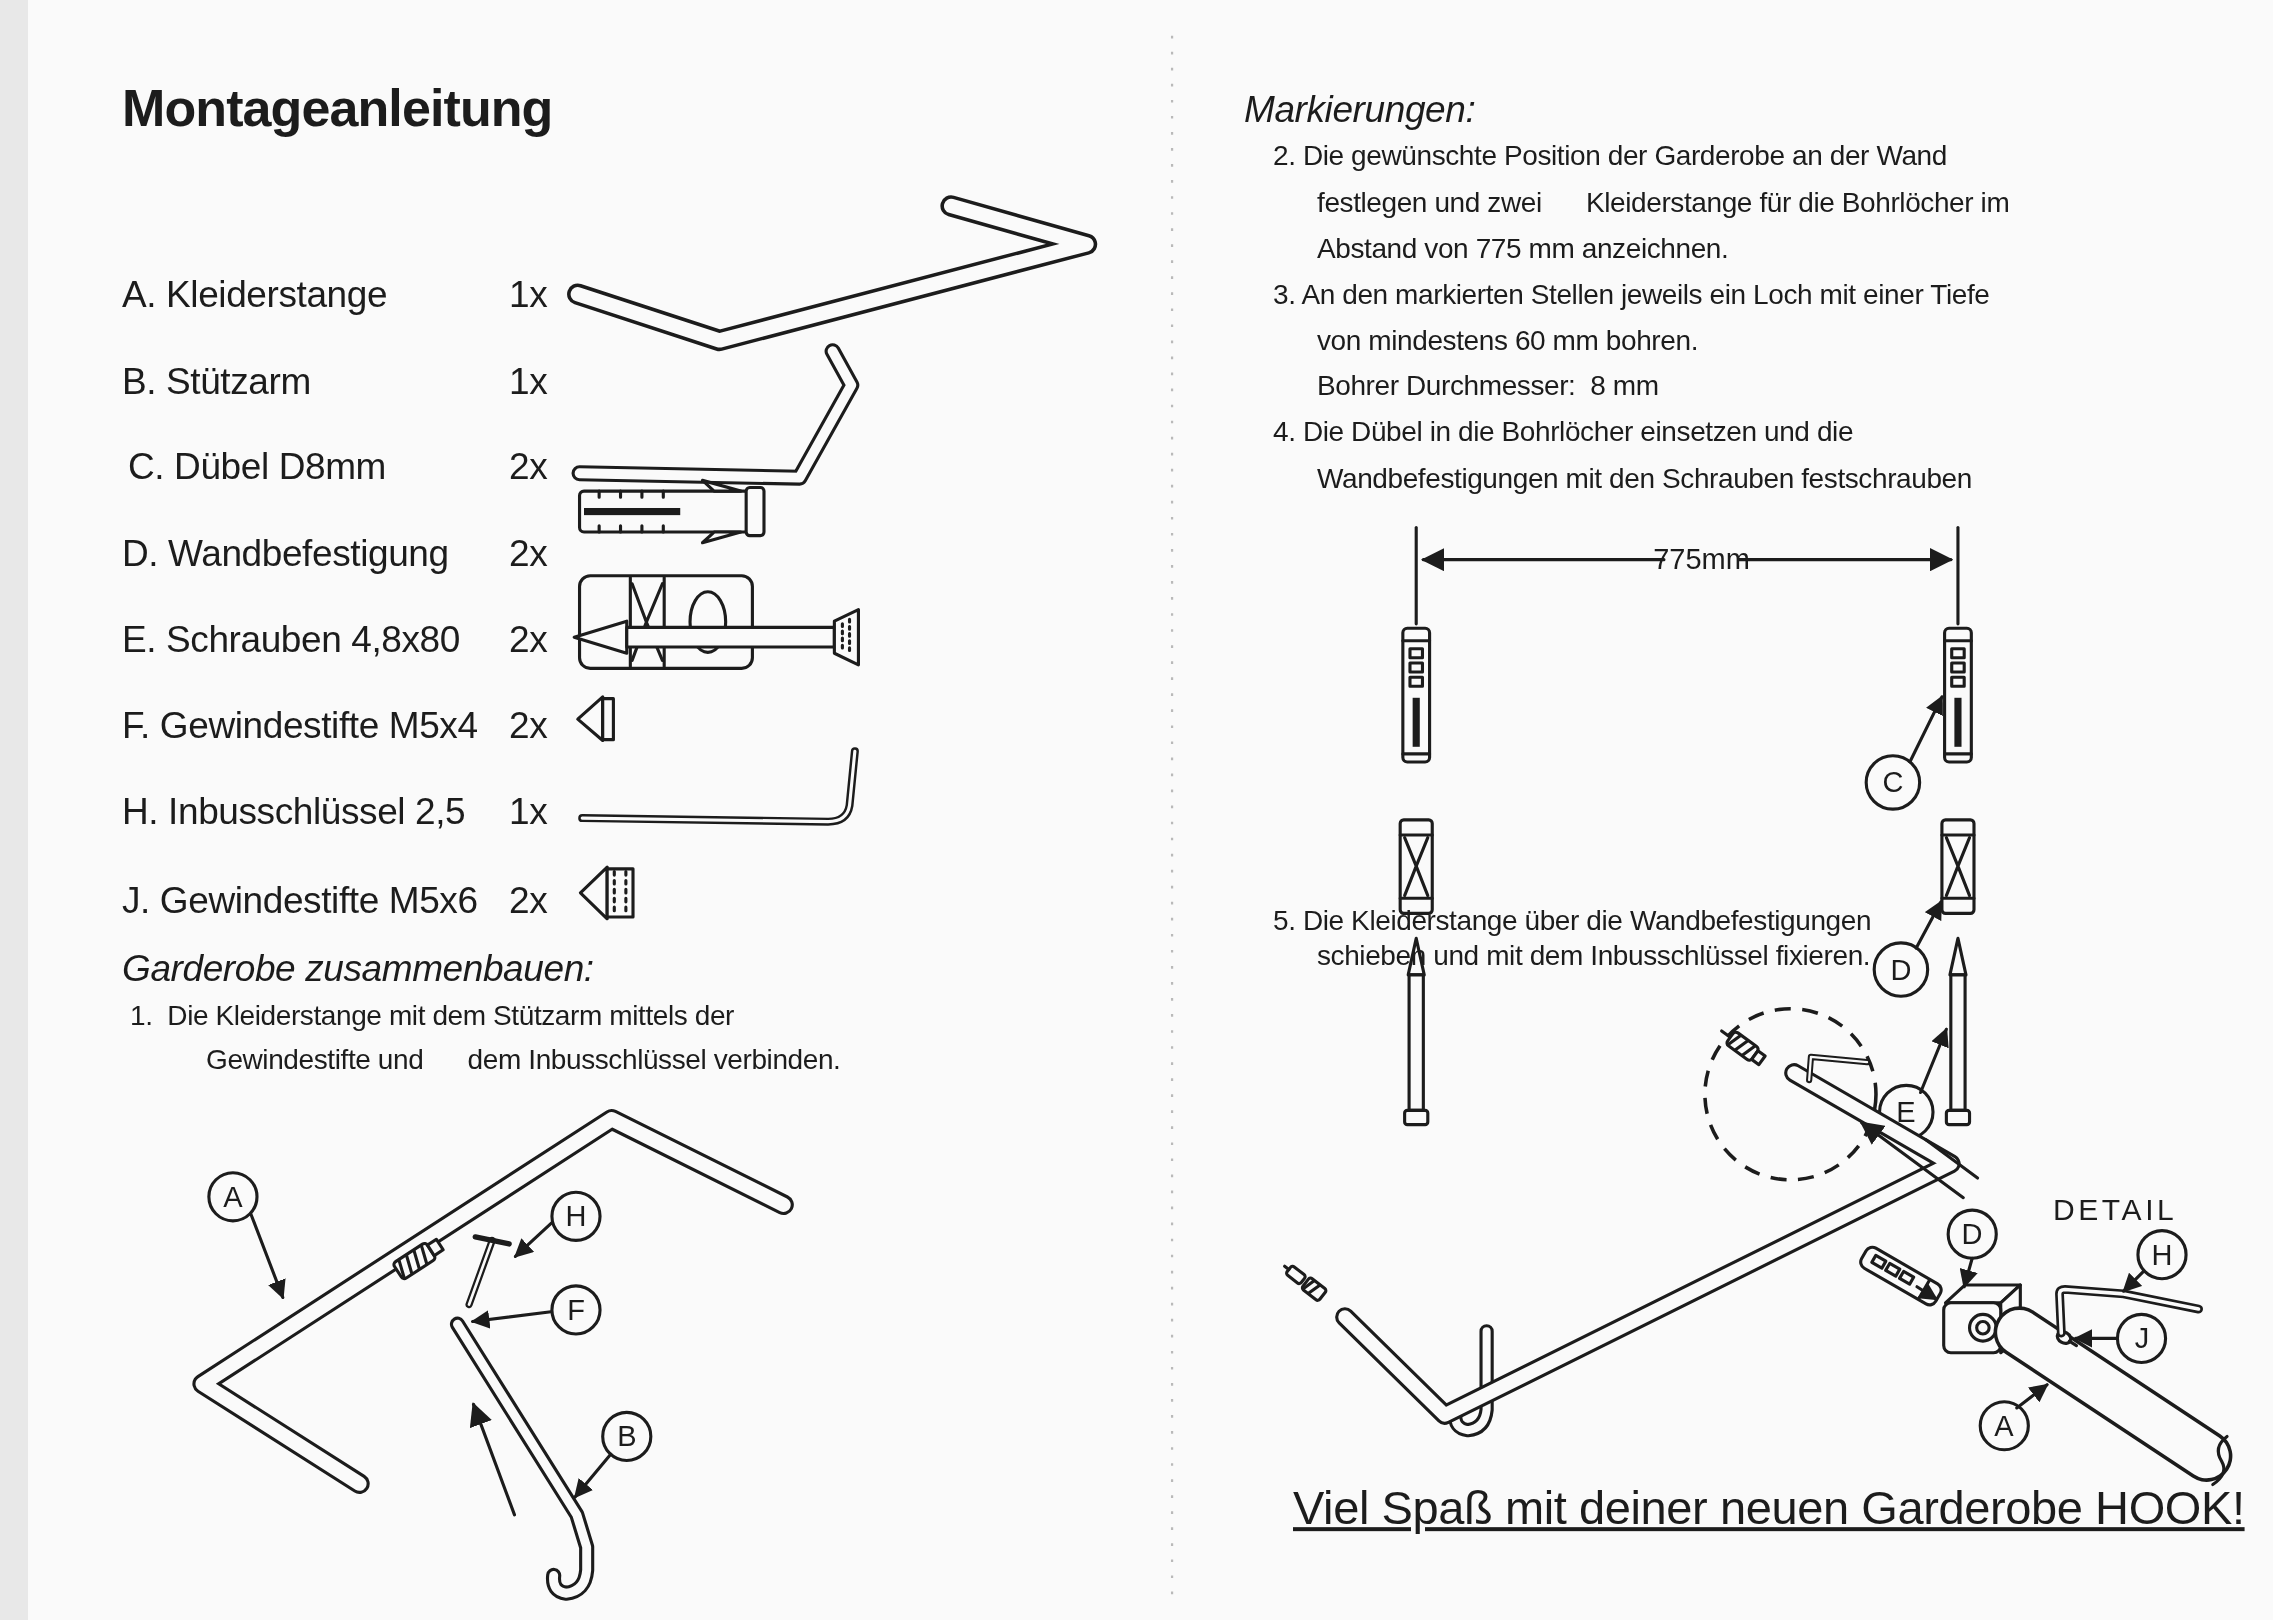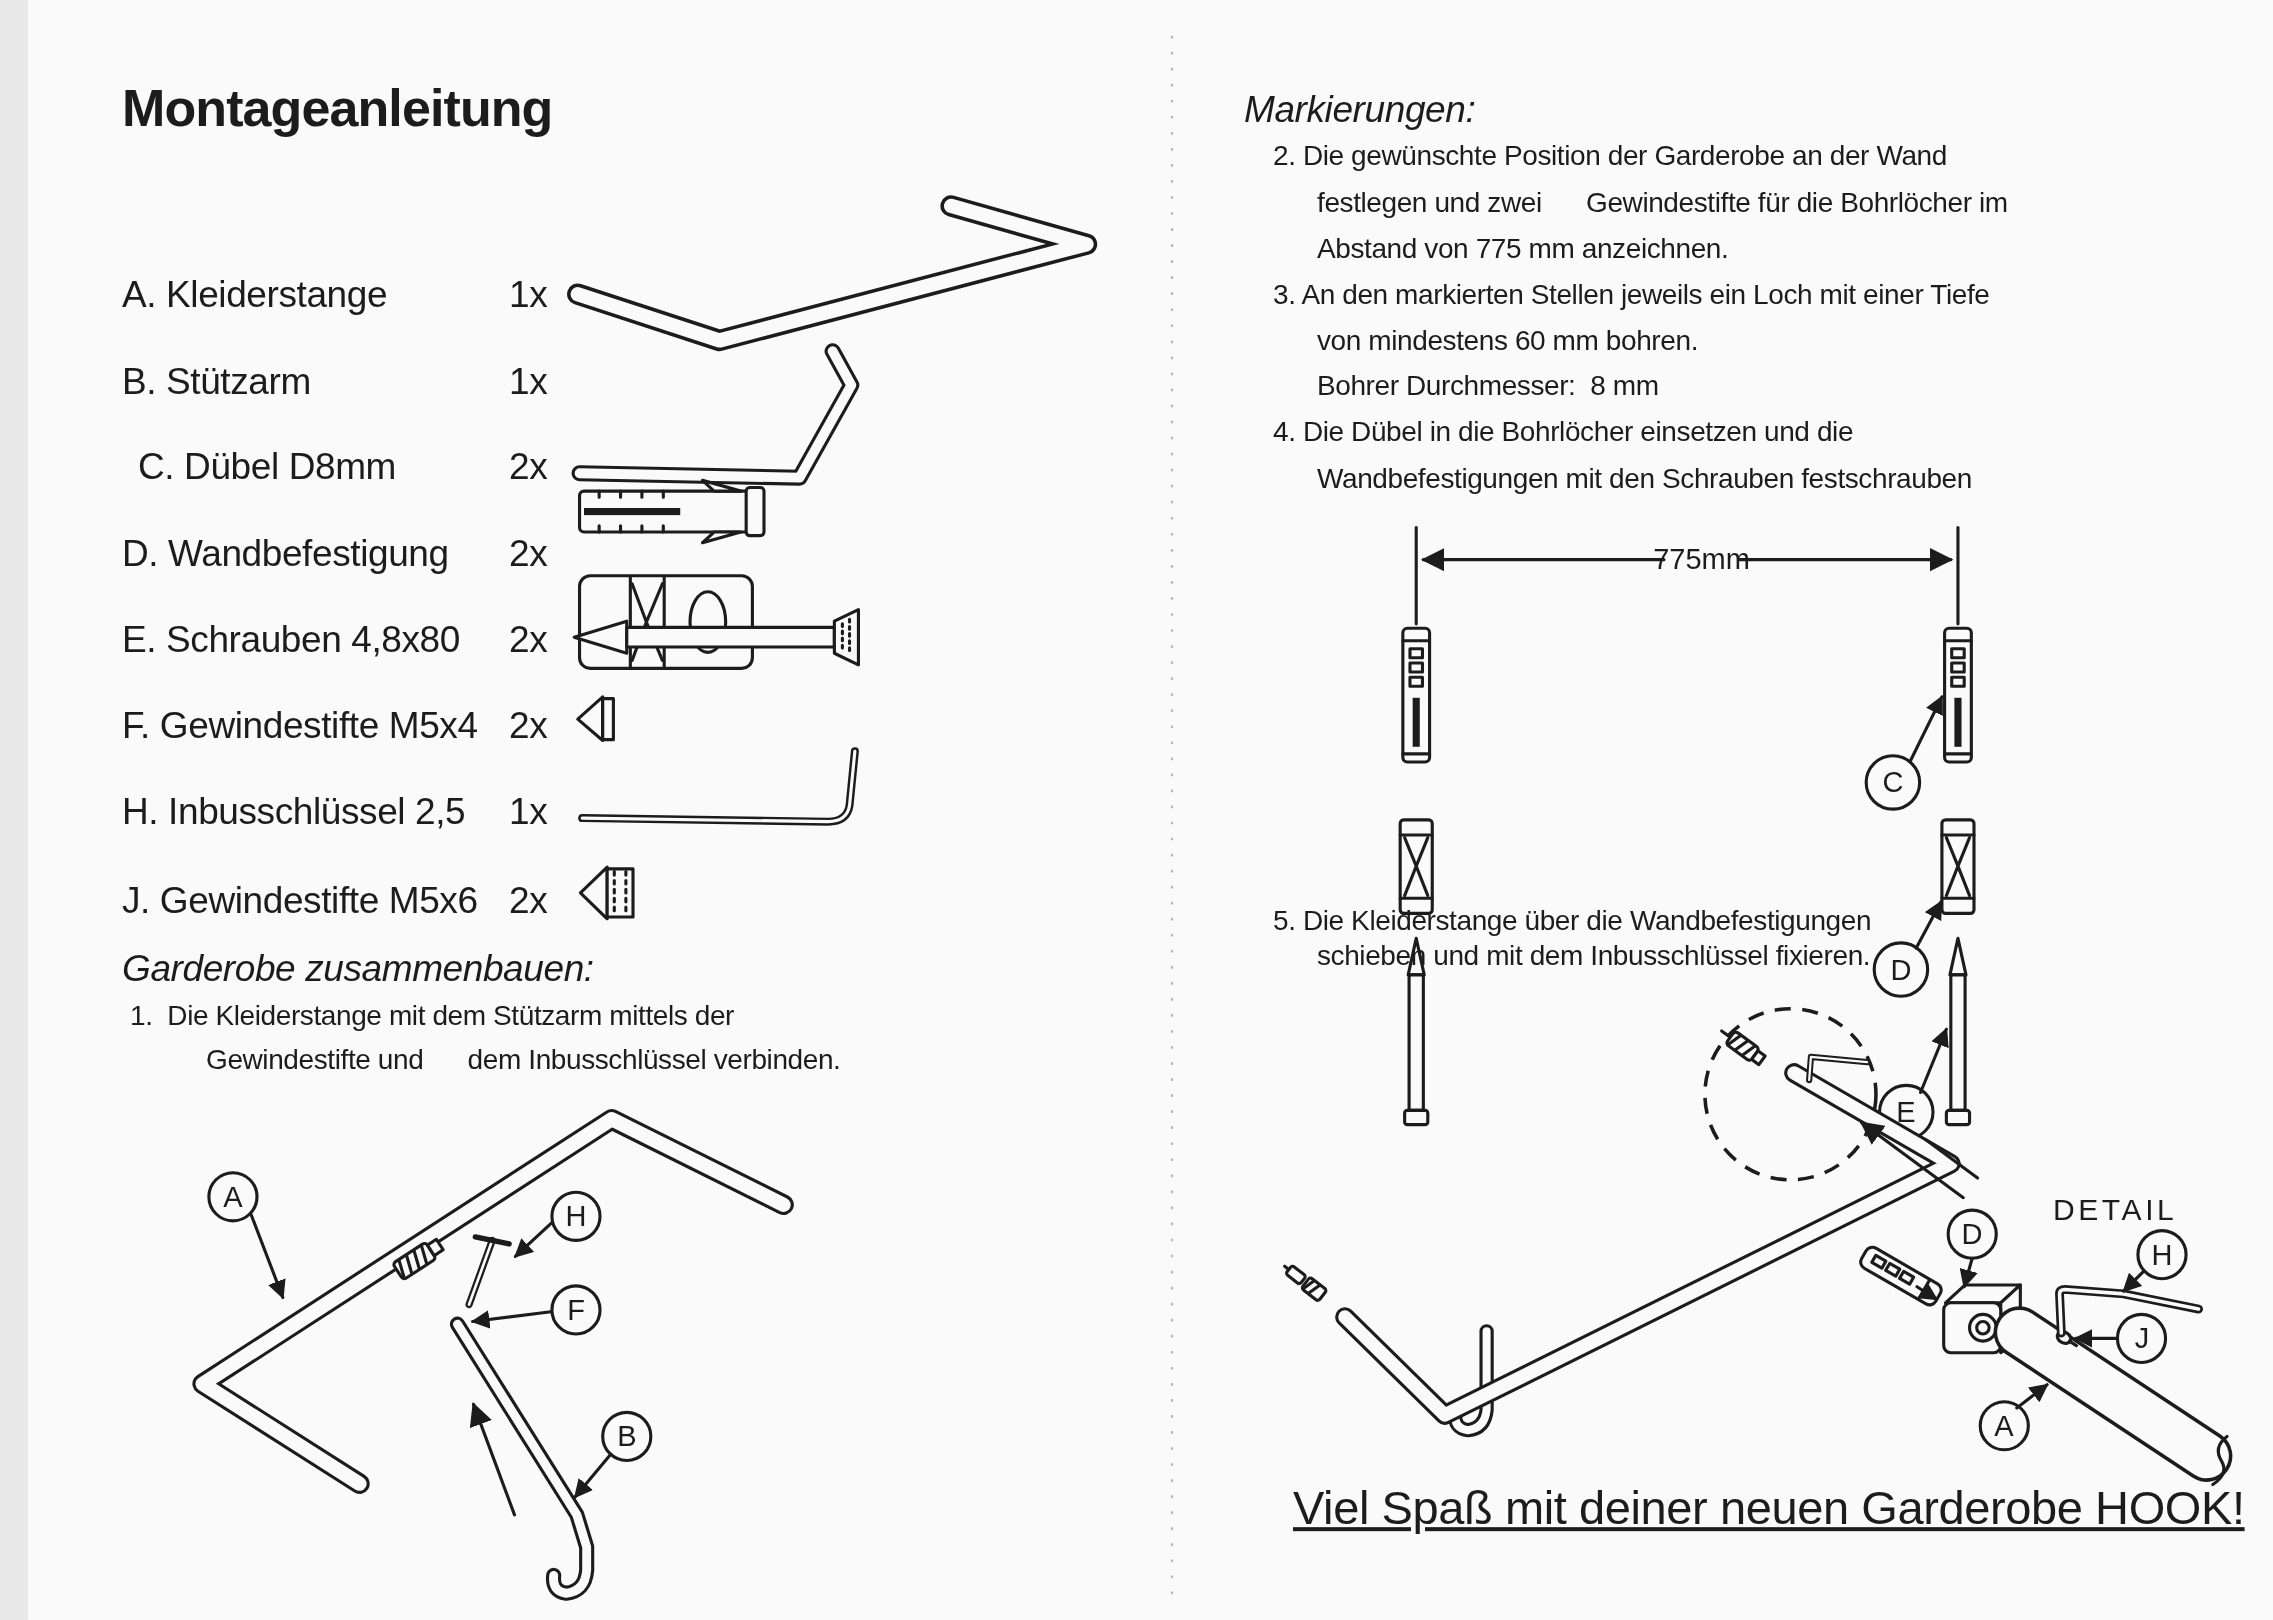--- a/index.html
+++ b/index.html
@@ -224,40 +224,40 @@
     <line class="thin" x1="2232" y1="1580" x2="2266" y2="1554" marker-end="url(#ahs)" stroke-width="3"></line>
   </g>
 </svg>
 
 <div class="t fs58" style="left:94px;top:109px">Montageanleitung</div>
 
 <div class="t fs42" style="left:94px;top:295px">A. Kleiderstange</div>
 <div class="t fs42" style="left:481px;top:295px">1x</div>
 <div class="t fs42" style="left:94px;top:382px">B. Stützarm</div>
 <div class="t fs42" style="left:481px;top:382px">1x</div>
-<div class="t fs42" style="left:110px;top:467px">C. Dübel D8mm</div>
+<div class="t fs42" style="left:100px;top:467px">C. Dübel D8mm</div>
 <div class="t fs42" style="left:481px;top:467px">2x</div>
 <div class="t fs42" style="left:94px;top:554px">D. Wandbefestigung</div>
 <div class="t fs42" style="left:481px;top:554px">2x</div>
 <div class="t fs42" style="left:94px;top:640px">E. Schrauben 4,8x80</div>
 <div class="t fs42" style="left:481px;top:640px">2x</div>
 <div class="t fs42" style="left:94px;top:726px">F. Gewindestifte M5x4</div>
 <div class="t fs42" style="left:481px;top:726px">2x</div>
 <div class="t fs42" style="left:94px;top:812px">H. Inbusschlüssel 2,5</div>
 <div class="t fs42" style="left:481px;top:812px">1x</div>
 <div class="t fs42" style="left:94px;top:901px">J. Gewindestifte M5x6</div>
 <div class="t fs42" style="left:481px;top:901px">2x</div>
 
 <div class="t fs42i" style="left:94px;top:969px">Garderobe zusammenbauen:</div>
 <div class="t fs40" style="left:102px;top:1016px">1.  Die Kleiderstange mit dem Stützarm mittels der</div>
 <div class="t fs40" style="left:178px;top:1060px">Gewindestifte und      dem Inbusschlüssel verbinden.</div>
 
 <div class="t fs42i" style="left:1216px;top:110px">Markierungen:</div>
 <div class="t fs40" style="left:1245px;top:156px">2. Die gewünschte Position der Garderobe an der Wand</div>
-<div class="t fs40" style="left:1289px;top:203px">festlegen und zwei      Gewindestifte für die Bohrlöcher im</div>
+<div class="t fs40" style="left:1289px;top:203px">festlegen und zwei      Kleiderstange für die Bohrlöcher im</div>
 <div class="t fs40" style="left:1289px;top:249px">Abstand von 775 mm anzeichnen.</div>
 <div class="t fs40" style="left:1245px;top:295px">3. An den markierten Stellen jeweils ein Loch mit einer Tiefe</div>
 <div class="t fs40" style="left:1289px;top:341px">von mindestens 60 mm bohren.</div>
 <div class="t fs40" style="left:1289px;top:386px">Bohrer Durchmesser:  8 mm</div>
 <div class="t fs40" style="left:1245px;top:432px">4. Die Dübel in die Bohrlöcher einsetzen und die</div>
 <div class="t fs40" style="left:1289px;top:479px">Wandbefestigungen mit den Schrauben festschrauben</div>
 
 <div class="t dim-t" style="left:1602px;top:560px;width:143px;text-align:center">775mm</div>
 
 <div class="t fs40" style="left:1245px;top:921px">5. Die Kleiderstange über die Wandbefestigungen</div>

